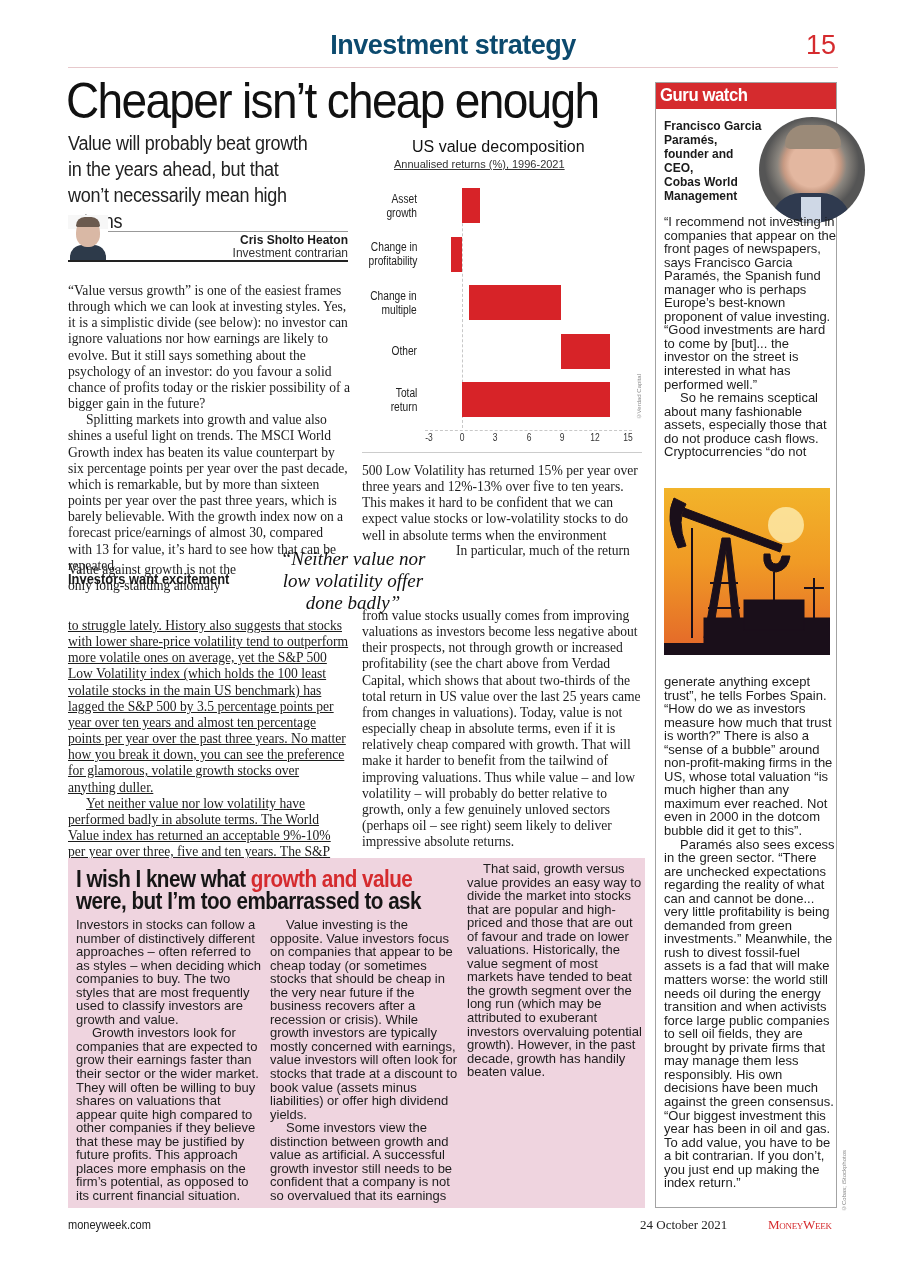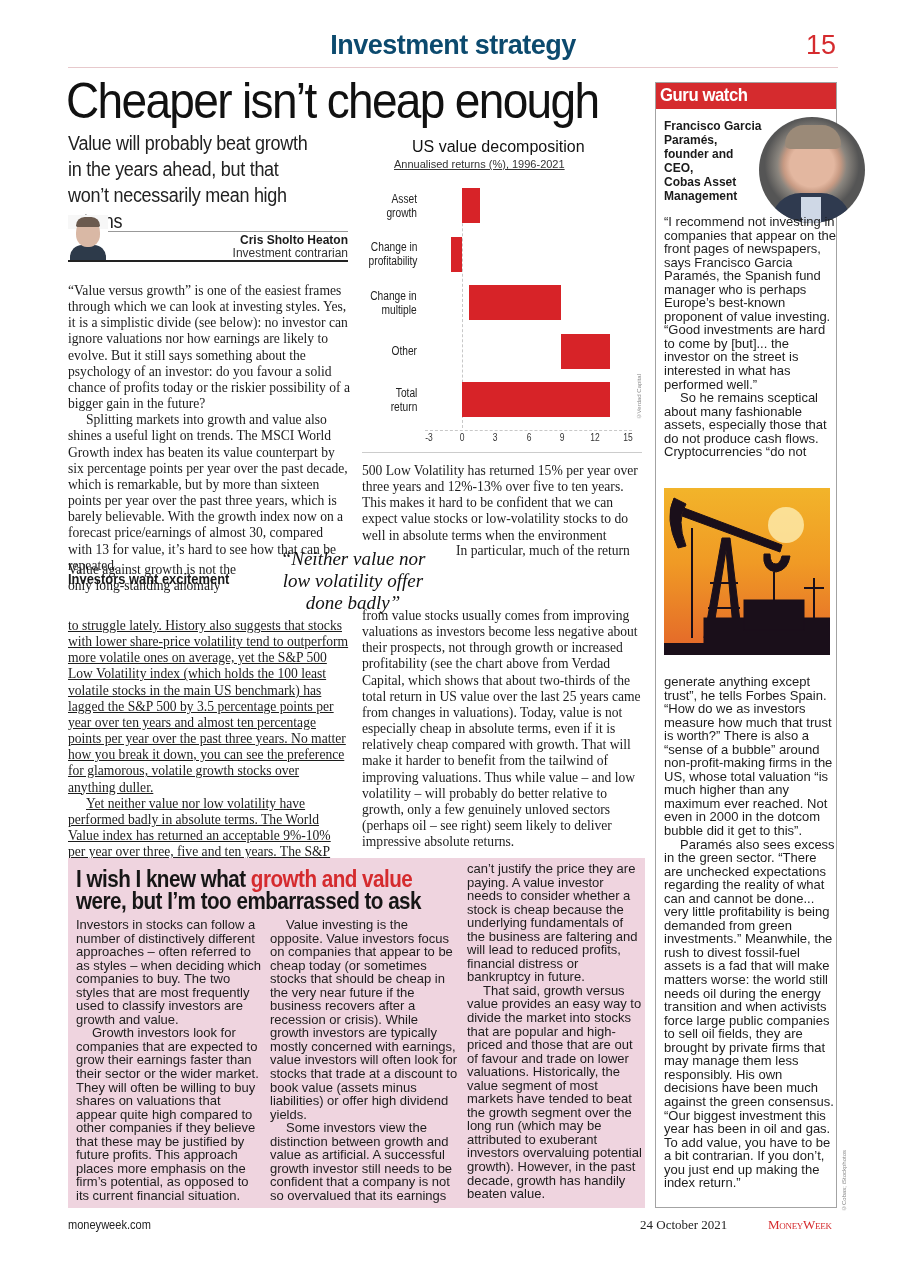--- a/index.html
+++ b/index.html
@@ -158,21 +158,21 @@
 
 <div class="abs guru">
   <div class="guru-header">
       <span>Guru watch</span>
     </div>
   <div class="guru-name">
     <div>Francisco Garcia</div>
     <div>Paramés,</div>
     <div>founder and</div>
     <div>CEO,</div>
-    <div>Cobas Asset</div>
+    <div>Cobas World</div>
     <div>Management</div>
   </div>
   <div class="guru-photo">
     <div class="suit"></div>
       <div class="shirt"></div>
       <div class="hairpart"></div>
   </div>
   <div class="guru-text1 sans-body">
     <p>“I recommend not investing in companies that appear on the front pages of newspapers, says Francisco Garcia Paramés, the Spanish fund manager who is perhaps Europe’s best-known proponent of value investing. “Good investments are hard to come by [but]... the investor on the street is interested in what has performed well.”</p>
     <p style="text-indent:16px">So he remains sceptical about many fashionable assets, especially those that do not produce cash flows. Cryptocurrencies “do not</p>
@@ -211,20 +211,19 @@
   </div>
   <div class="exp-col sans-body" style="left:8px; top:60px; width:188px;">
     <p>Investors in stocks can follow a number of distinctively different approaches – often referred to as styles – when deciding which companies to buy. The two styles that are most frequently used to classify investors are growth and value.</p>
     <p style="text-indent:16px">Growth investors look for companies that are expected to grow their earnings faster than their sector or the wider market. They will often be willing to buy shares on valuations that appear quite high compared to other companies if they believe that these may be justified by future profits. This approach places more emphasis on the firm’s potential, as opposed to its current financial situation.</p>
   </div>
   <div class="exp-col sans-body" style="left:202px; top:60px; width:190px;">
     <p style="text-indent:16px">Value investing is the opposite. Value investors focus on companies that appear to be cheap today (or sometimes stocks that should be cheap in the very near future if the business recovers after a recession or crisis). While growth investors are typically mostly concerned with earnings, value investors will often look for stocks that trade at a discount to book value (assets minus liabilities) or offer high dividend yields.</p>
     <p style="text-indent:16px">Some investors view the distinction between growth and value as artificial. A successful growth investor still needs to be confident that a company is not so overvalued that its earnings</p>
   </div>
   <div class="exp-col sans-body" style="left:399px; top:4px; width:175px;">
-    <p>can’t justify the price they are paying. A value investor needs to consider whether a stock is cheap because the underlying fundamentals of the business are faltering and will lead to reduced profits, financial distress or bankruptcy in future.</p>
     <p style="text-indent:16px">That said, growth versus value provides an easy way to divide the market into stocks that are popular and high-priced and those that are out of favour and trade on lower valuations. Historically, the value segment of most markets have tended to beat the growth segment over the long run (which may be attributed to exuberant investors overvaluing potential growth). However, in the past decade, growth has handily beaten value.</p>
   </div>
 </div>
 
 <div class="abs footer-left">moneyweek.com</div>
 <div class="abs footer-date">24 October 2021</div>
 <div class="abs footer-brand">MoneyWeek</div>
 
 </body></html>

